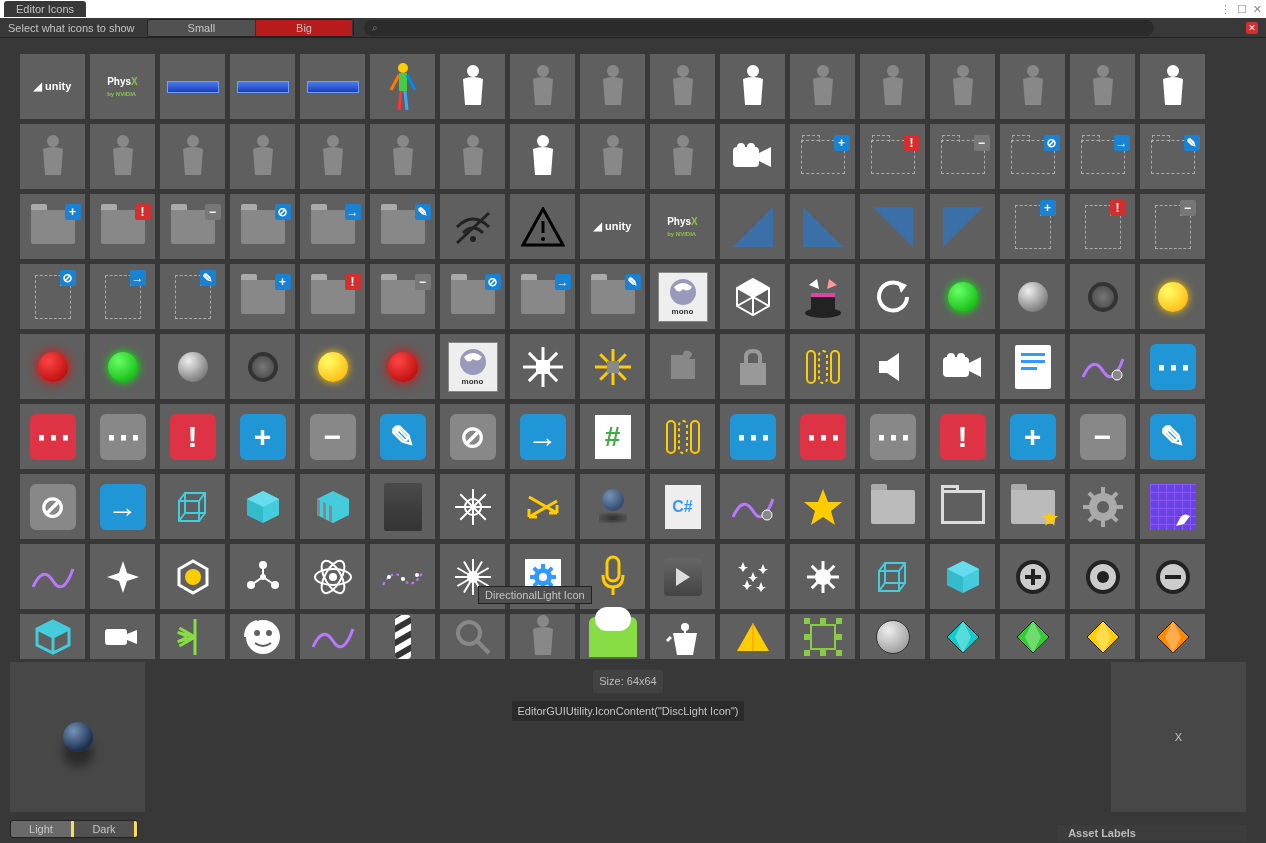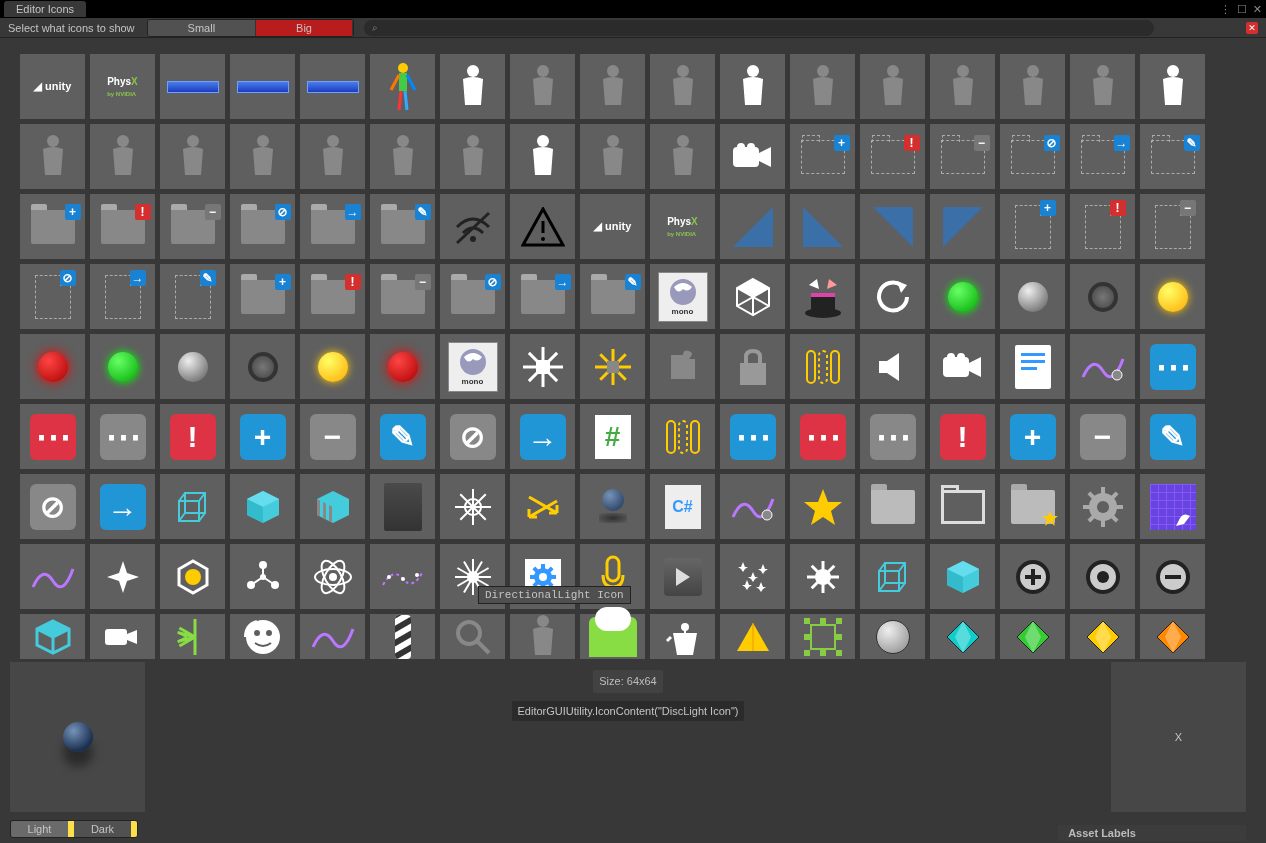--- a/index.html
+++ b/index.html
@@ -14,21 +14,21 @@
   position: relative;
 }
 .window {
   position: relative;
   width: 100%;
   height: 100%;
   display: flex;
   flex-direction: column;
 }
 .titlebar {
-  background: #000000;
+  background: #ffffff;
   height: 18px;
   display: flex;
   align-items: center;
   padding: 0 4px;
   justify-content: space-between;
 }
 .tab {
   background: #383838;
   padding: 2px 12px;
   border-radius: 3px 3px 0 0;
@@ -185,21 +185,21 @@
   overflow: hidden;
   width: 128px;
 }
 .theme-btn {
   flex: 1;
   background: #515151;
   padding: 2px 13px;
   text-align: center;
   color: #c4c4c4;
   cursor: pointer;
-  border-right: 6px solid #fde047;
+  border-right: 3px solid #fde047;
 }
 .theme-btn.active { background: #6a6a6a; }
 .asset-labels {
   position: absolute;
   right: 20px;
   bottom: 2px;
   background: #3c3c3c;
   color: #bcbcbc;
   font-weight: bold;
   padding: 2px 110px 2px 10px;
@@ -1129,21 +1129,21 @@
             <path d="M20,4 L28,20 L20,36 L12,20 Z" fill="rgba(255,255,255,.3)"></path>
           </svg>
         </div>
         <div class="icon-cell" style="height: 45px;">
           <svg width="40" height="40">
             <path d="M20,4 L36,20 L20,36 L4,20 Z" fill="#f80" stroke="#222" stroke-width="1"></path>
             <path d="M20,4 L28,20 L20,36 L12,20 Z" fill="rgba(255,255,255,.3)"></path>
           </svg>
         </div>
       </div>
-    <div class="tooltip" style="left:478px; top:548px;font-family:Liberation Mono, monospace;">DirectionalLight Icon</div>
+    <div class="tooltip" style="left:478px; top:548px;">DirectionalLight Icon</div>
   </div>
 
   <div class="footer">
     <div class="detail-panel">
       <div class="preview-box">
         <div class="preview-sphere"></div>
       </div>
       <div class="info-col">
         <div class="info-text-box">
           <div>Size: 64x64</div>

